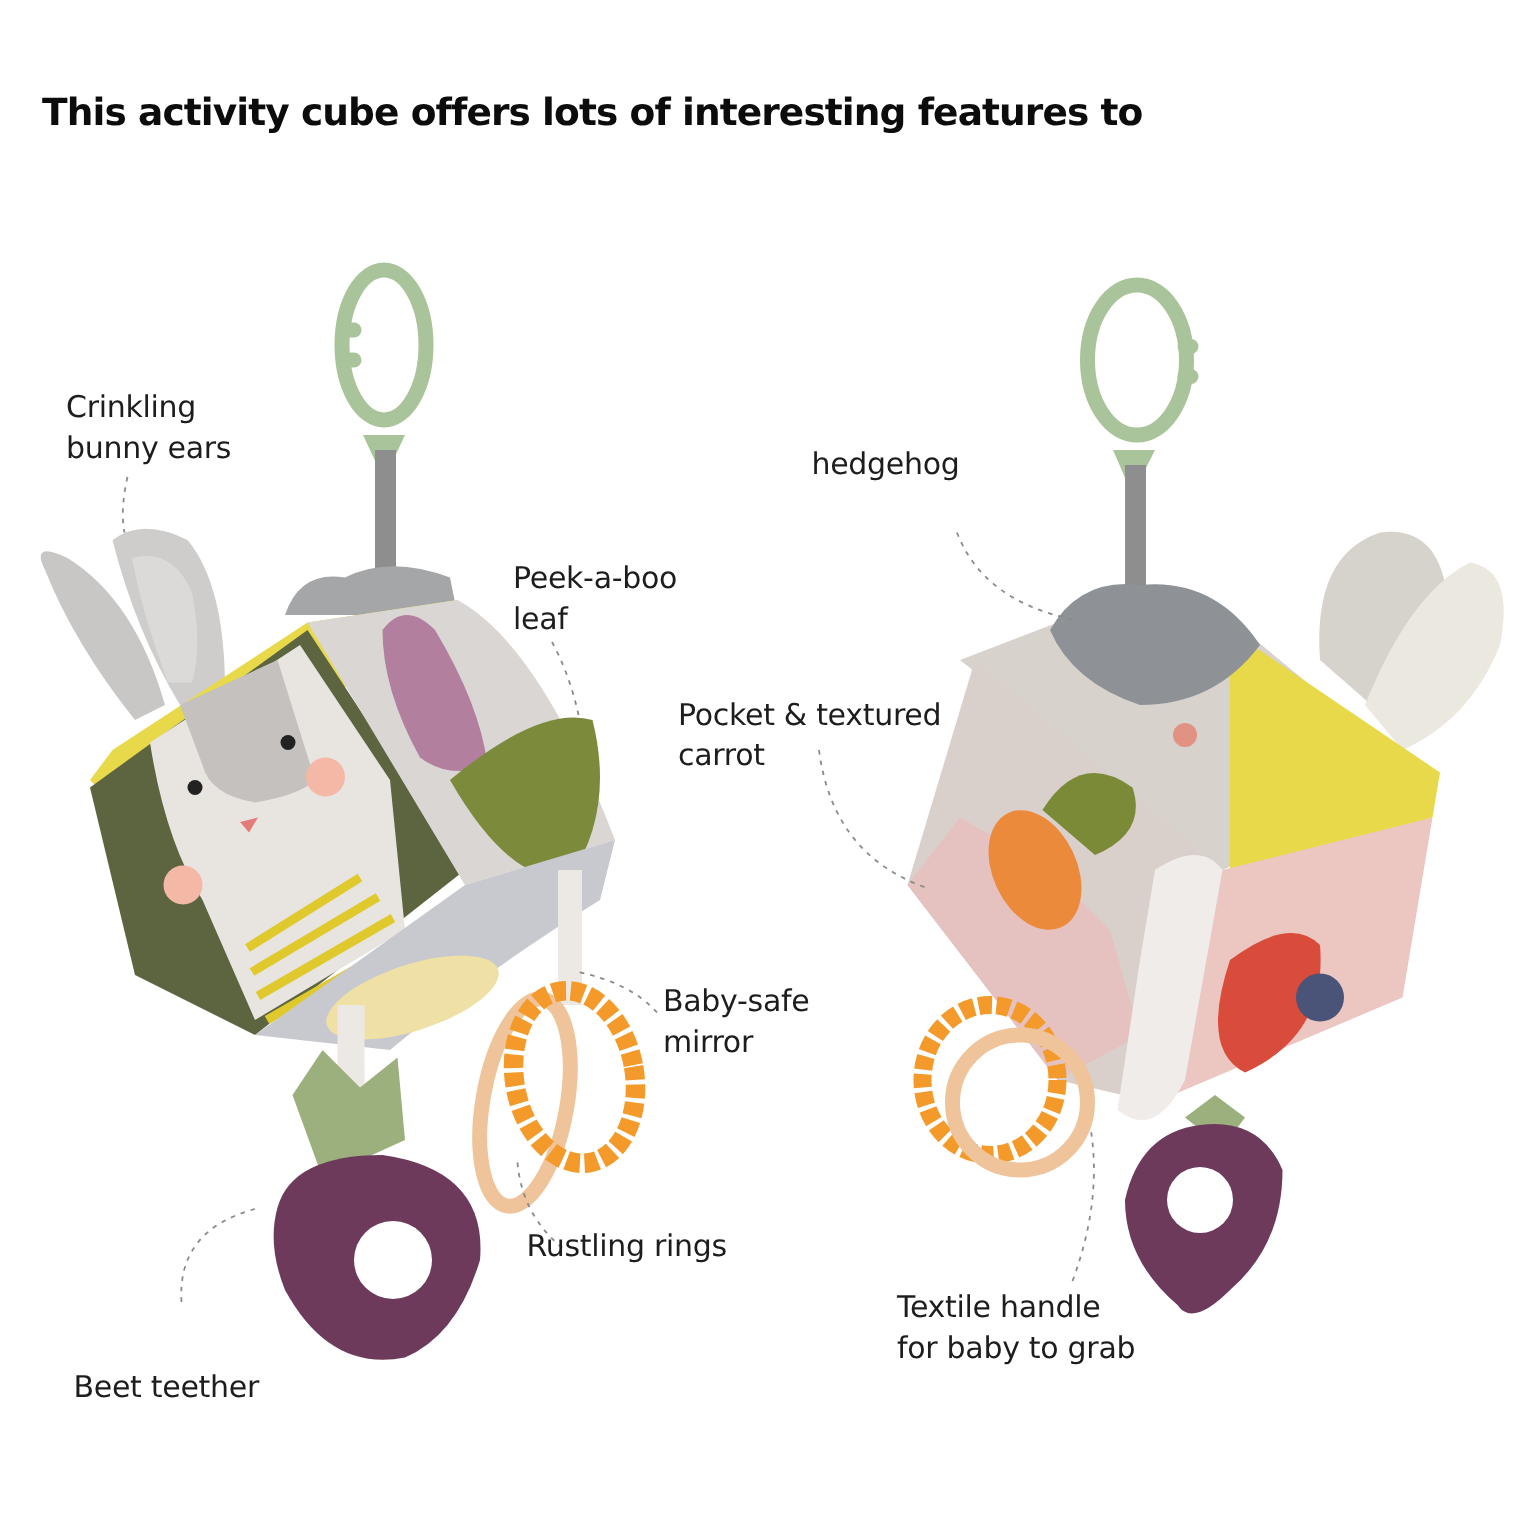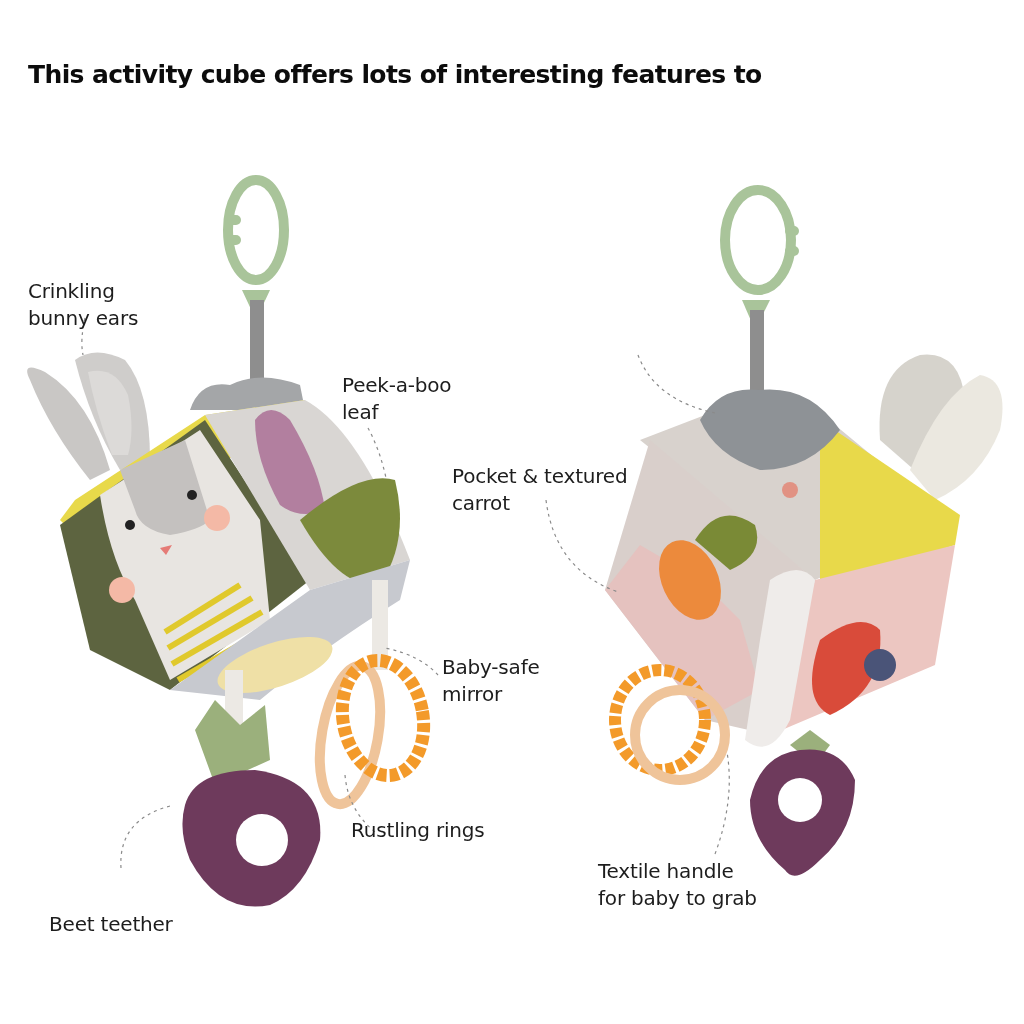--- a/index.html
+++ b/index.html
@@ -115,39 +115,40 @@
     <path class="connector" d="M368 428 Q380 450 386 478"></path>
     <path class="connector" d="M438 675 Q420 655 385 648"></path>
     <path class="connector" d="M345 775 Q348 810 375 832"></path>
     <path class="connector" d="M121 868 Q118 820 170 806"></path>
     <path class="connector" d="M638 355 Q655 400 715 413"></path>
     <path class="connector" d="M546 500 Q555 570 618 592"></path>
     <path class="connector" d="M715 854 Q735 800 727 752"></path>
   </g>
 </svg>
 
-<div class="label" style="left:28px; top:258px;margin-top:20px;">
+<div class="label" style="left:44px; top:258px;">
   <div>Crinkling</div>
   <div>bunny ears</div>
 </div>
 <div class="label" style="left:342px; top:372px;">
   <div>Peek-a-boo</div>
   <div>leaf</div>
 </div>
 <div class="label" style="left:442px; top:654px;">
   <div>Baby-safe</div>
   <div>mirror</div>
 </div>
 <div class="label" style="left:351px; top:817px;">
   <div>Rustling rings</div>
 </div>
 <div class="label" style="left:49px; top:875px;margin-top:36px;">
   <div>Beet teether</div>
 </div>
 <div class="label" style="left:541px; top:296px;">
+  <div>hedgehog</div>
 </div>
 <div class="label" style="left:452px; top:463px;">
   <div>Pocket &amp; textured</div>
   <div>carrot</div>
 </div>
 <div class="label" style="left:598px; top:858px;">
   <div>Textile handle</div>
   <div>for baby to grab</div>
 </div>
 

